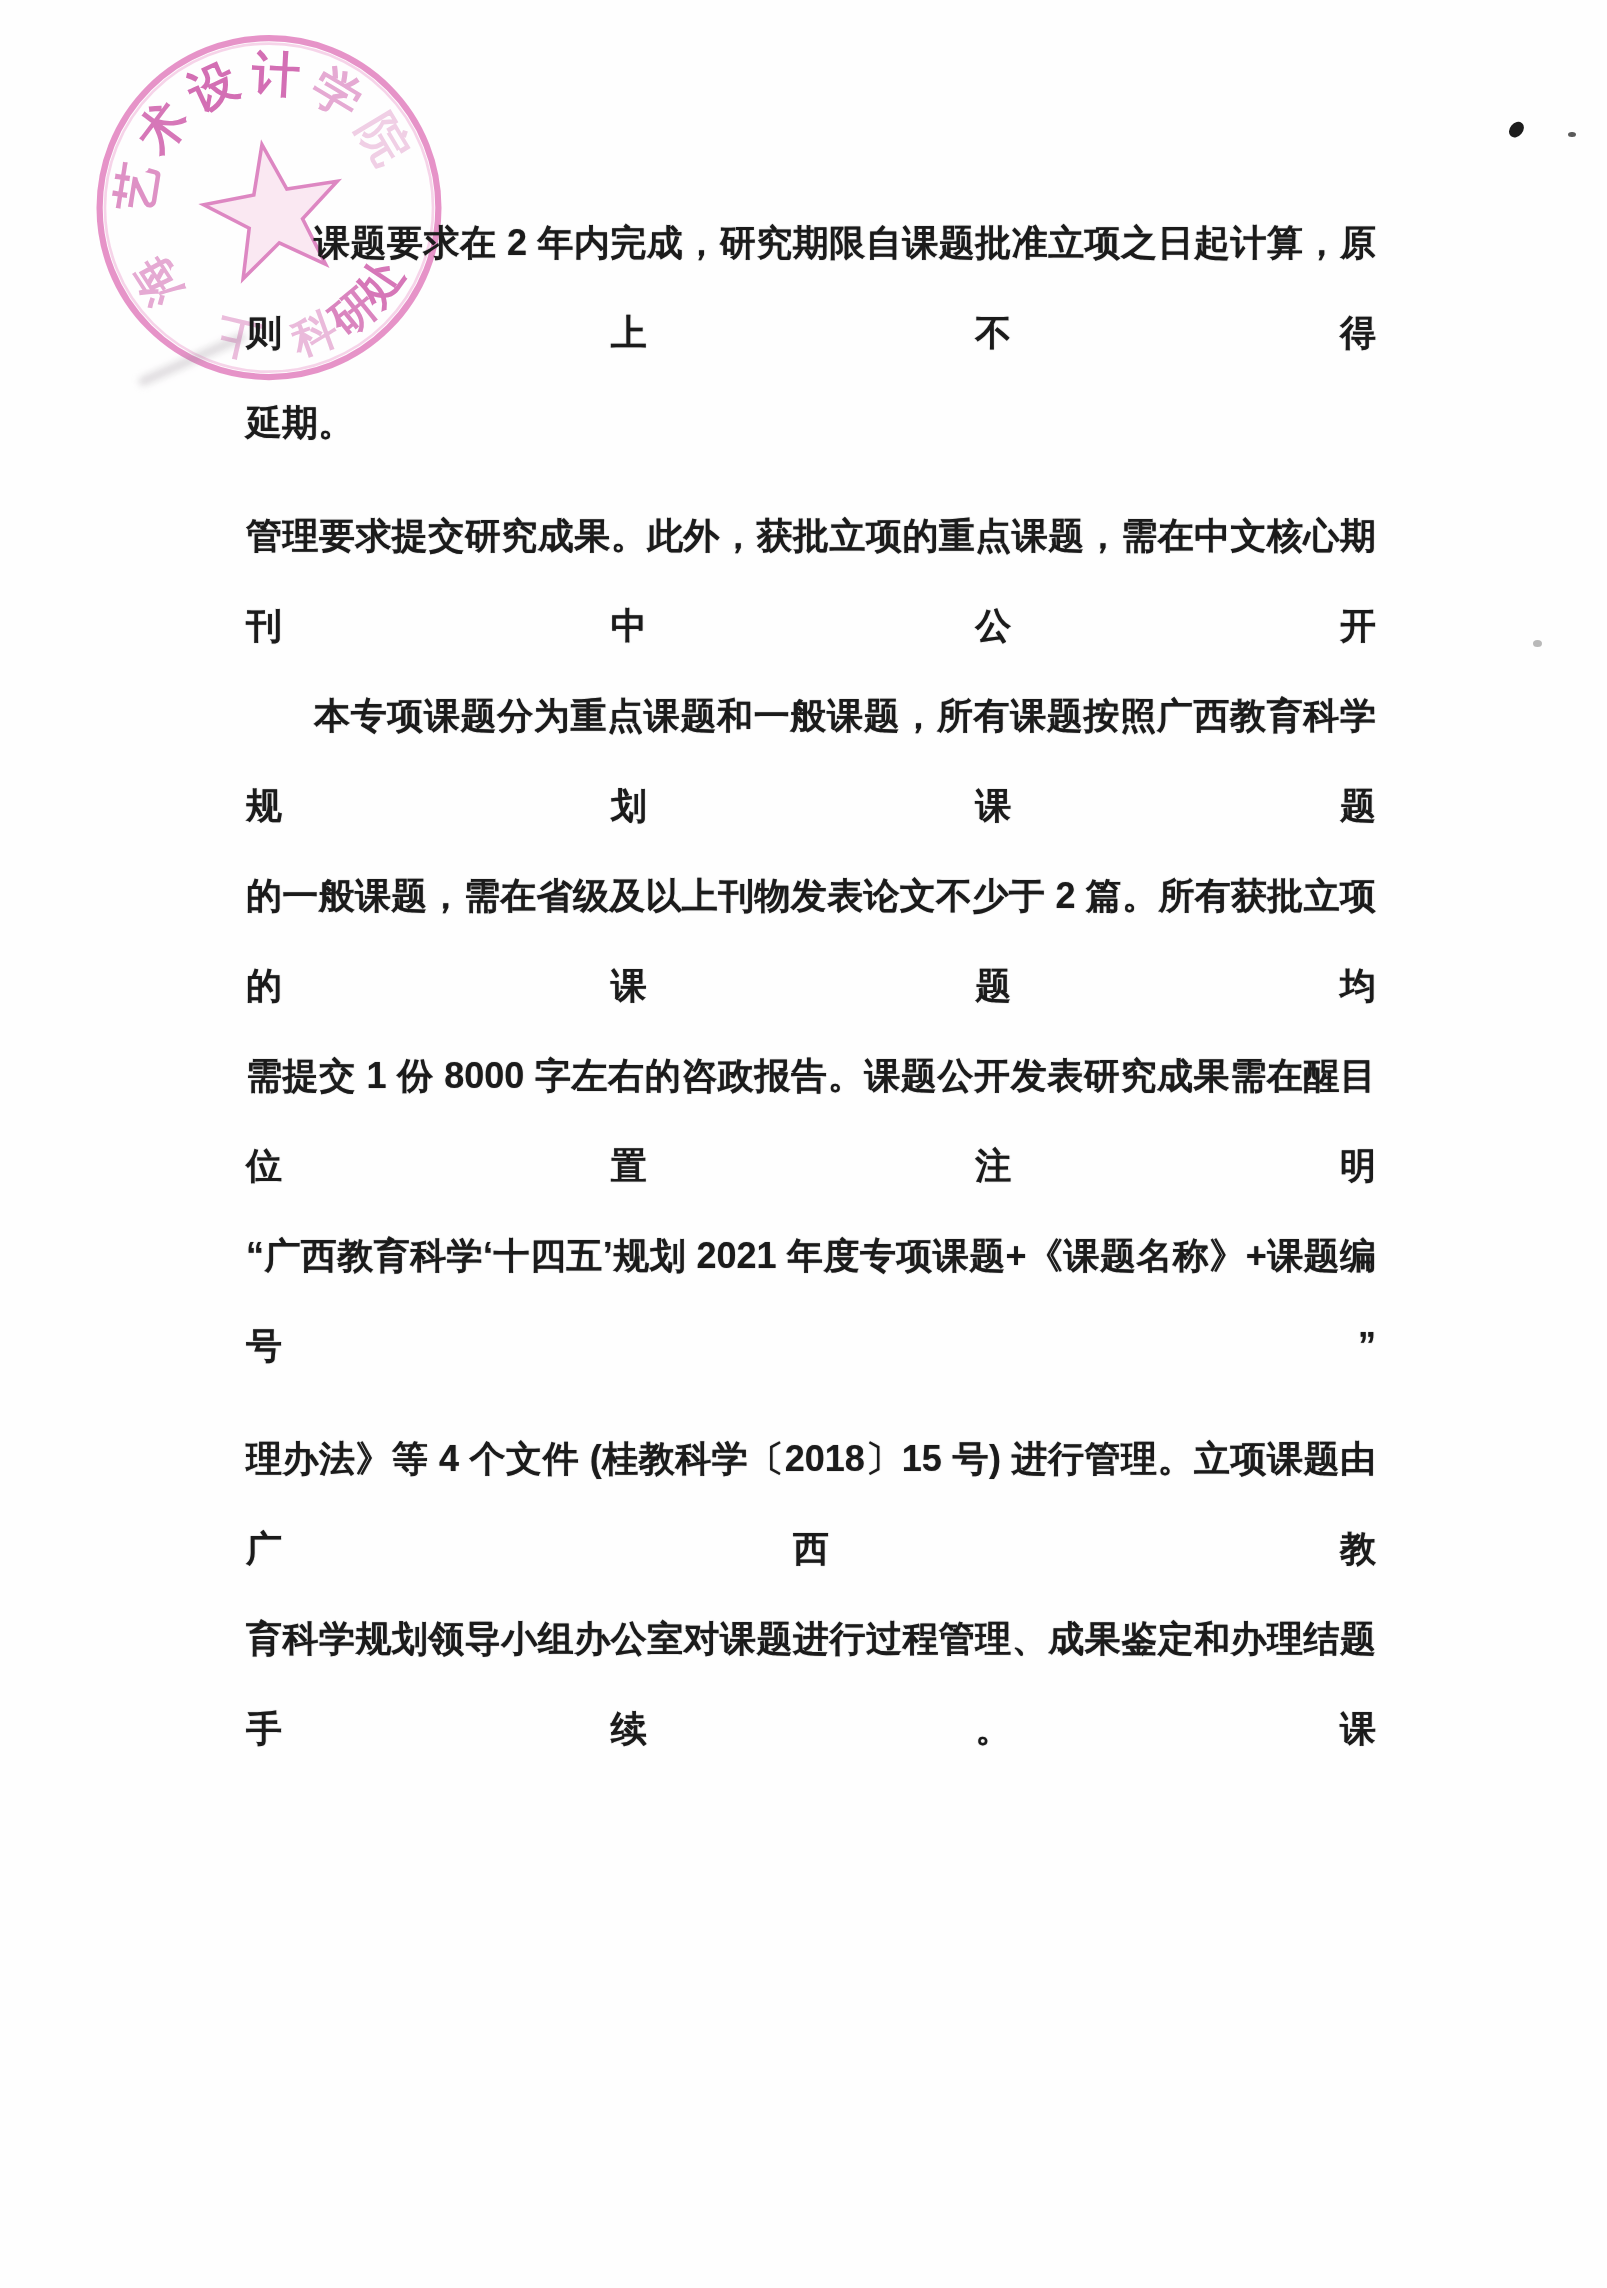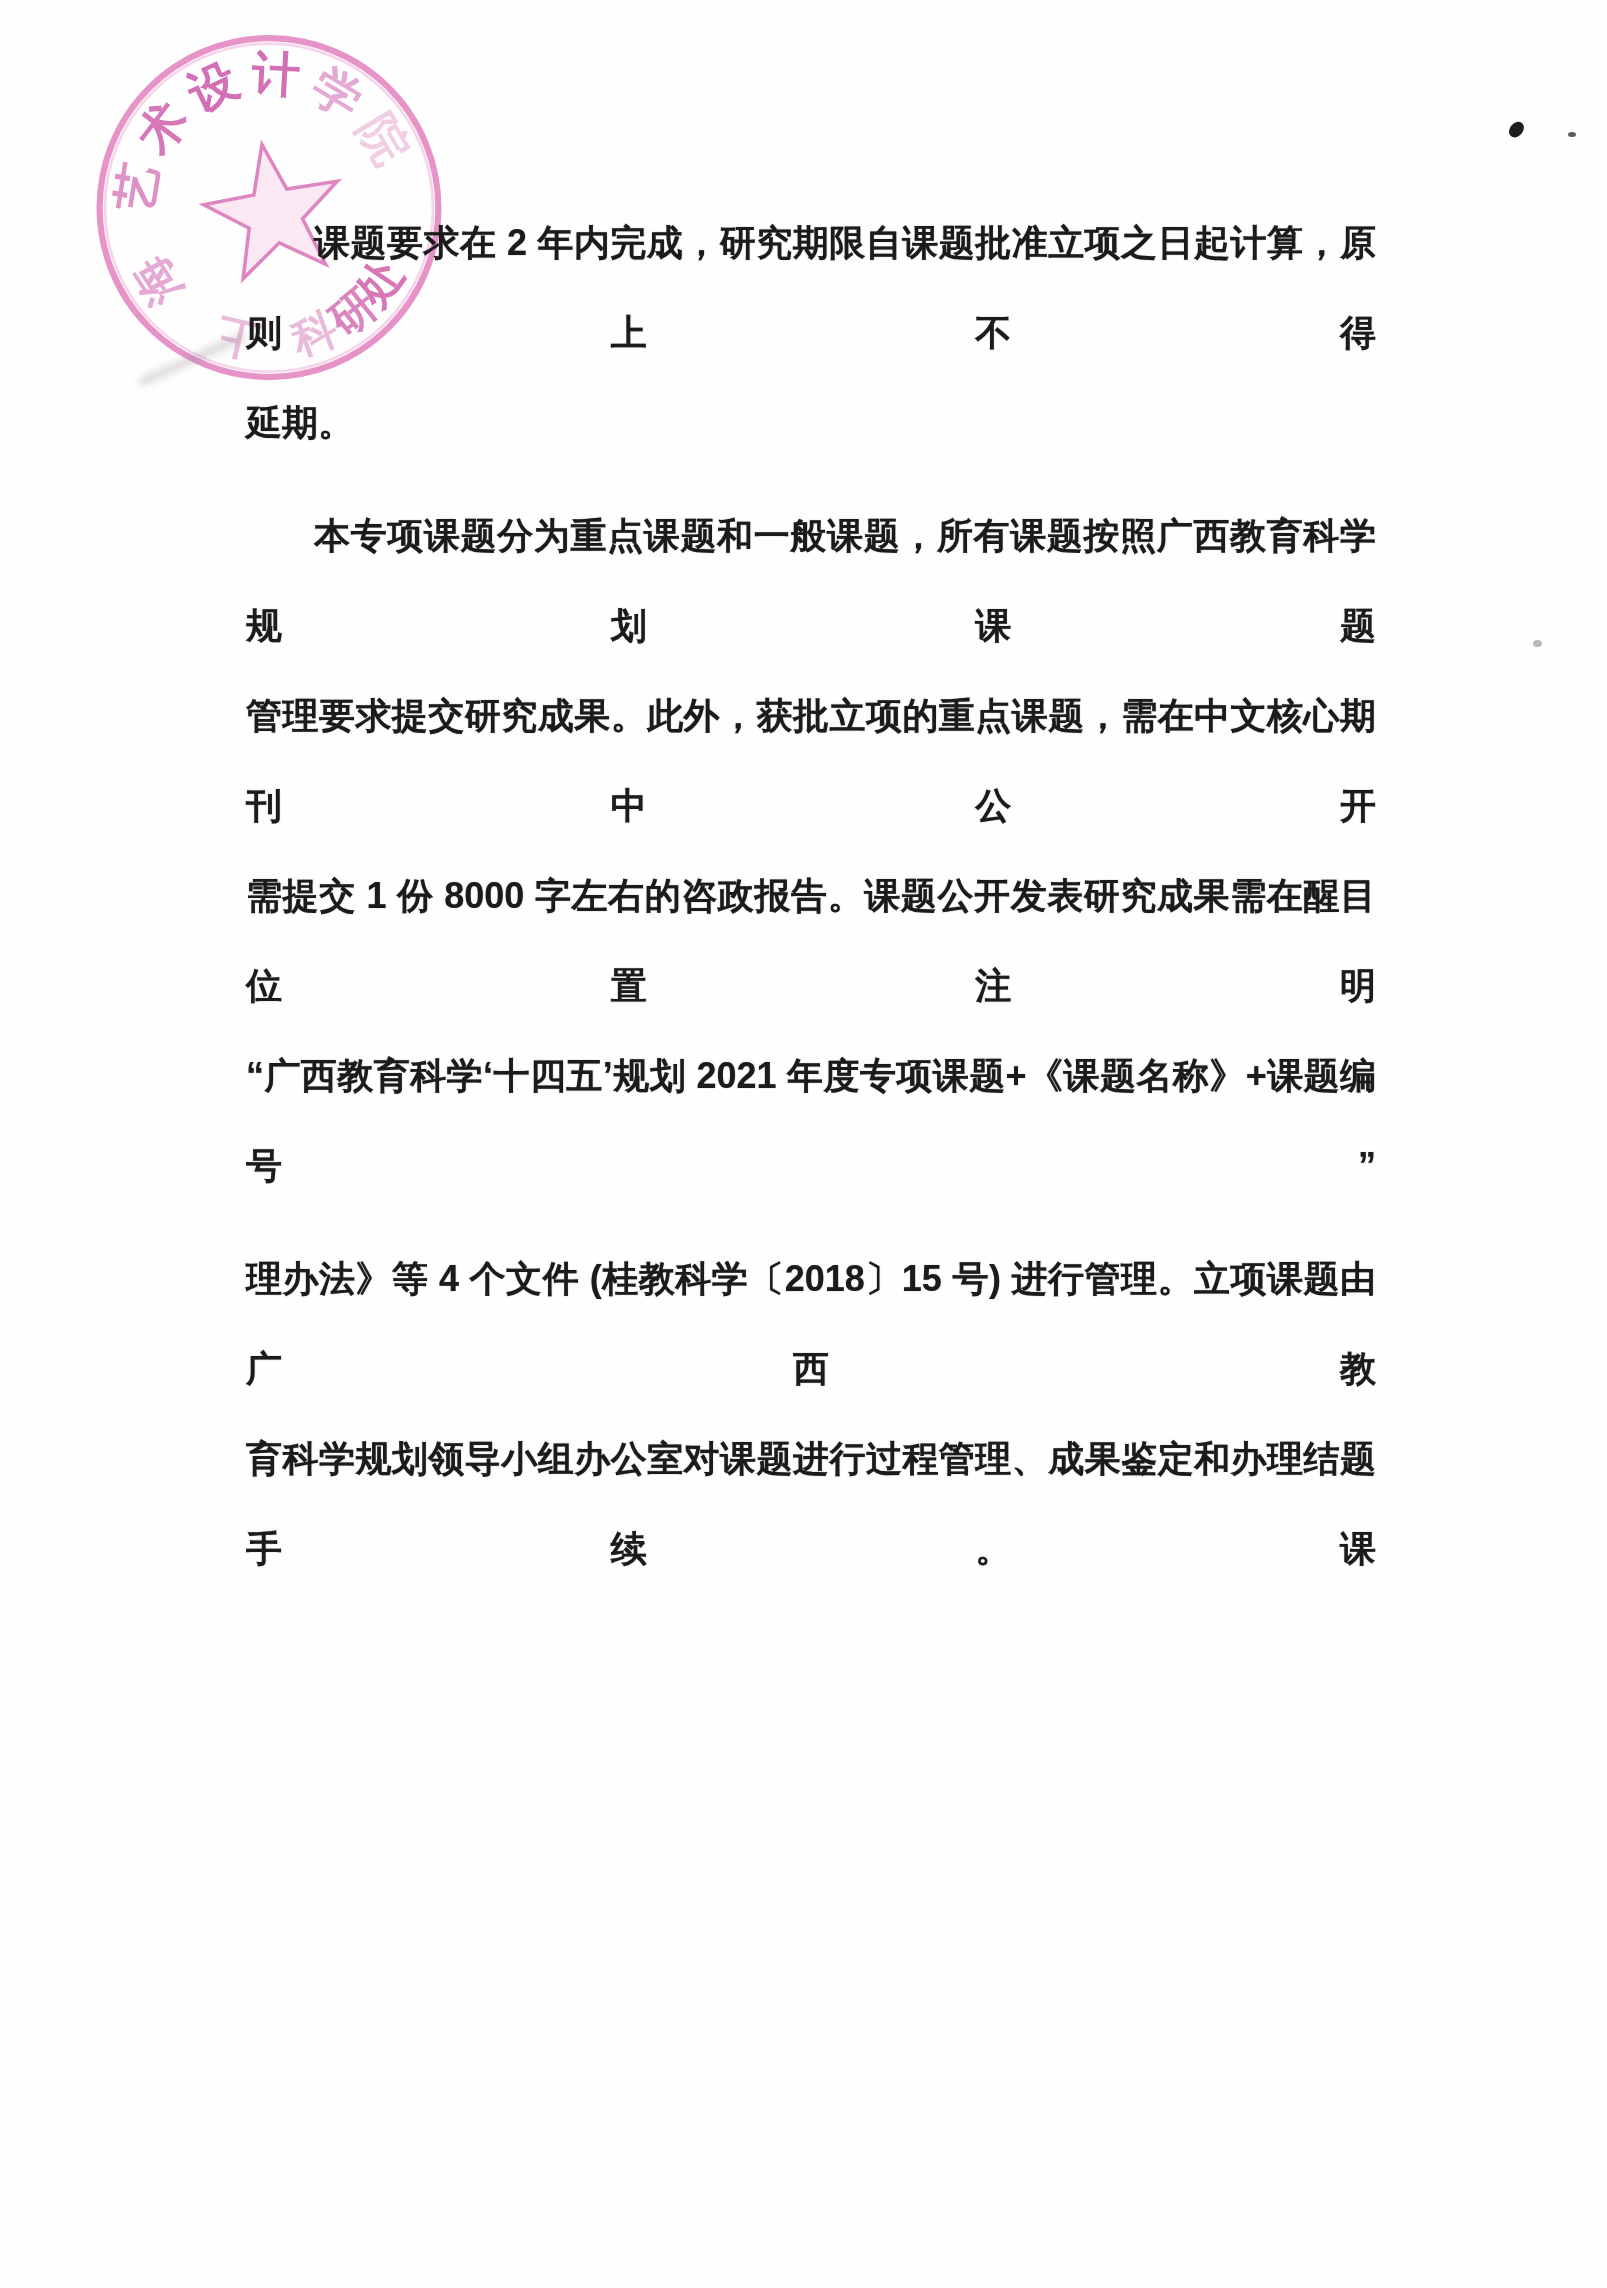--- a/index.html
+++ b/index.html
@@ -97,22 +97,23 @@
   <div class="smudge"></div>
 
   <div class="content">
 
     <div class="para">
       <div class="line fill indent">课题要求在 2 年内完成，研究期限自课题批准立项之日起计算，原则上不得</div>
       <div class="line">延期。</div>
     </div>
 
     <div class="para">
+      <div class="line fill">管理要求提交研究成果。此外，获批立项的重点课题，需在中文核心期刊中公开</div>
       <div class="line fill indent">本专项课题分为重点课题和一般课题，所有课题按照广西教育科学规划课题</div>
-      <div class="line fill">管理要求提交研究成果。此外，获批立项的重点课题，需在中文核心期刊中公开</div>
+      <div class="line fill">的一般课题，需在省级及以上刊物发表论文不少于 2 篇。所有获批立项的课题均</div>
       <div class="line fill">需提交 1 份 8000 字左右的咨政报告。课题公开发表研究成果需在醒目位置注明</div>
       <div class="line fill">“广西教育科学‘十四五’规划 2021 年度专项课题+《课题名称》+课题编号”</div>
     </div>
 
 
     <div class="para">
       <div class="line fill">理办法》等 4 个文件 (桂教科学〔2018〕15 号) 进行管理。立项课题由广西教</div>
       <div class="line fill">育科学规划领导小组办公室对课题进行过程管理、成果鉴定和办理结题手续。课</div>
 
     </div>

